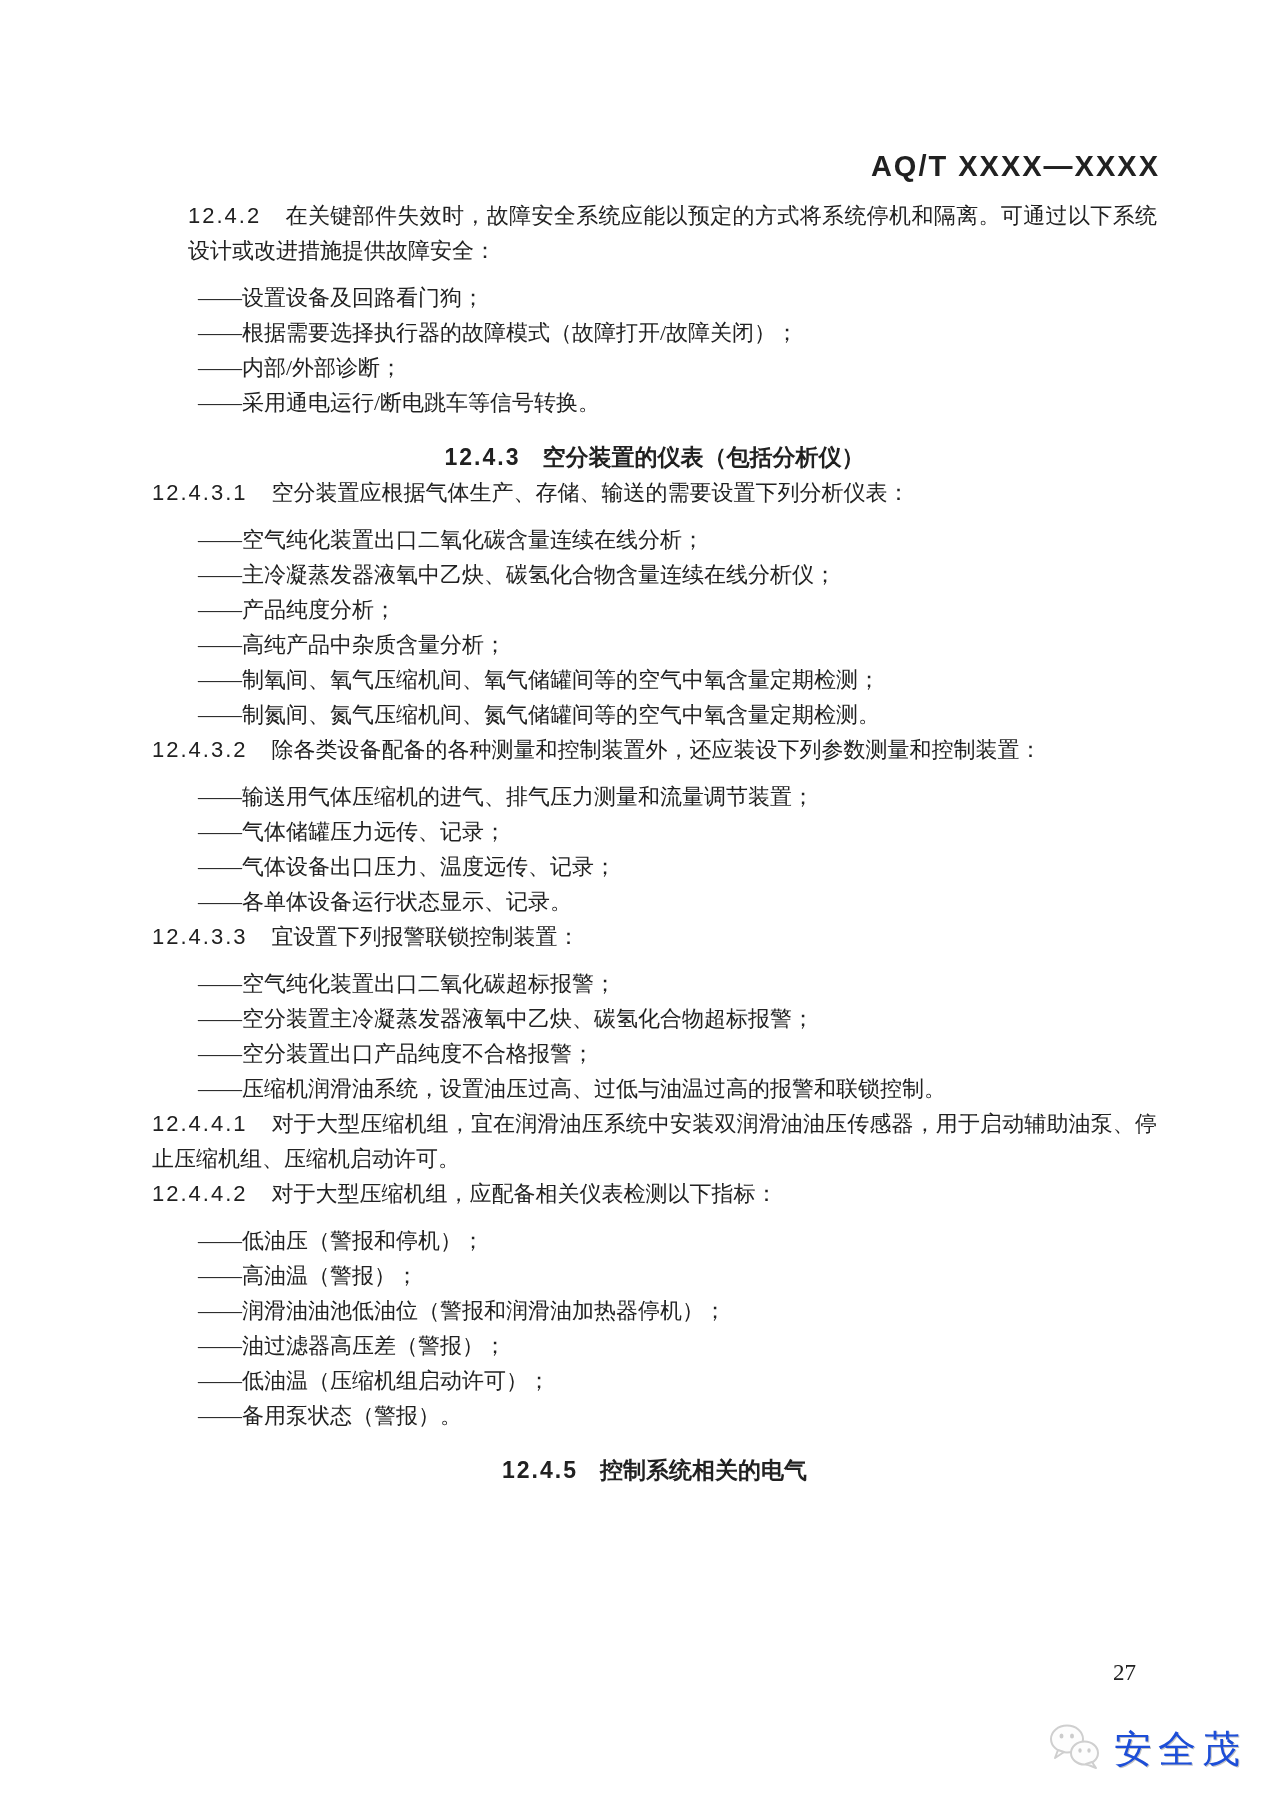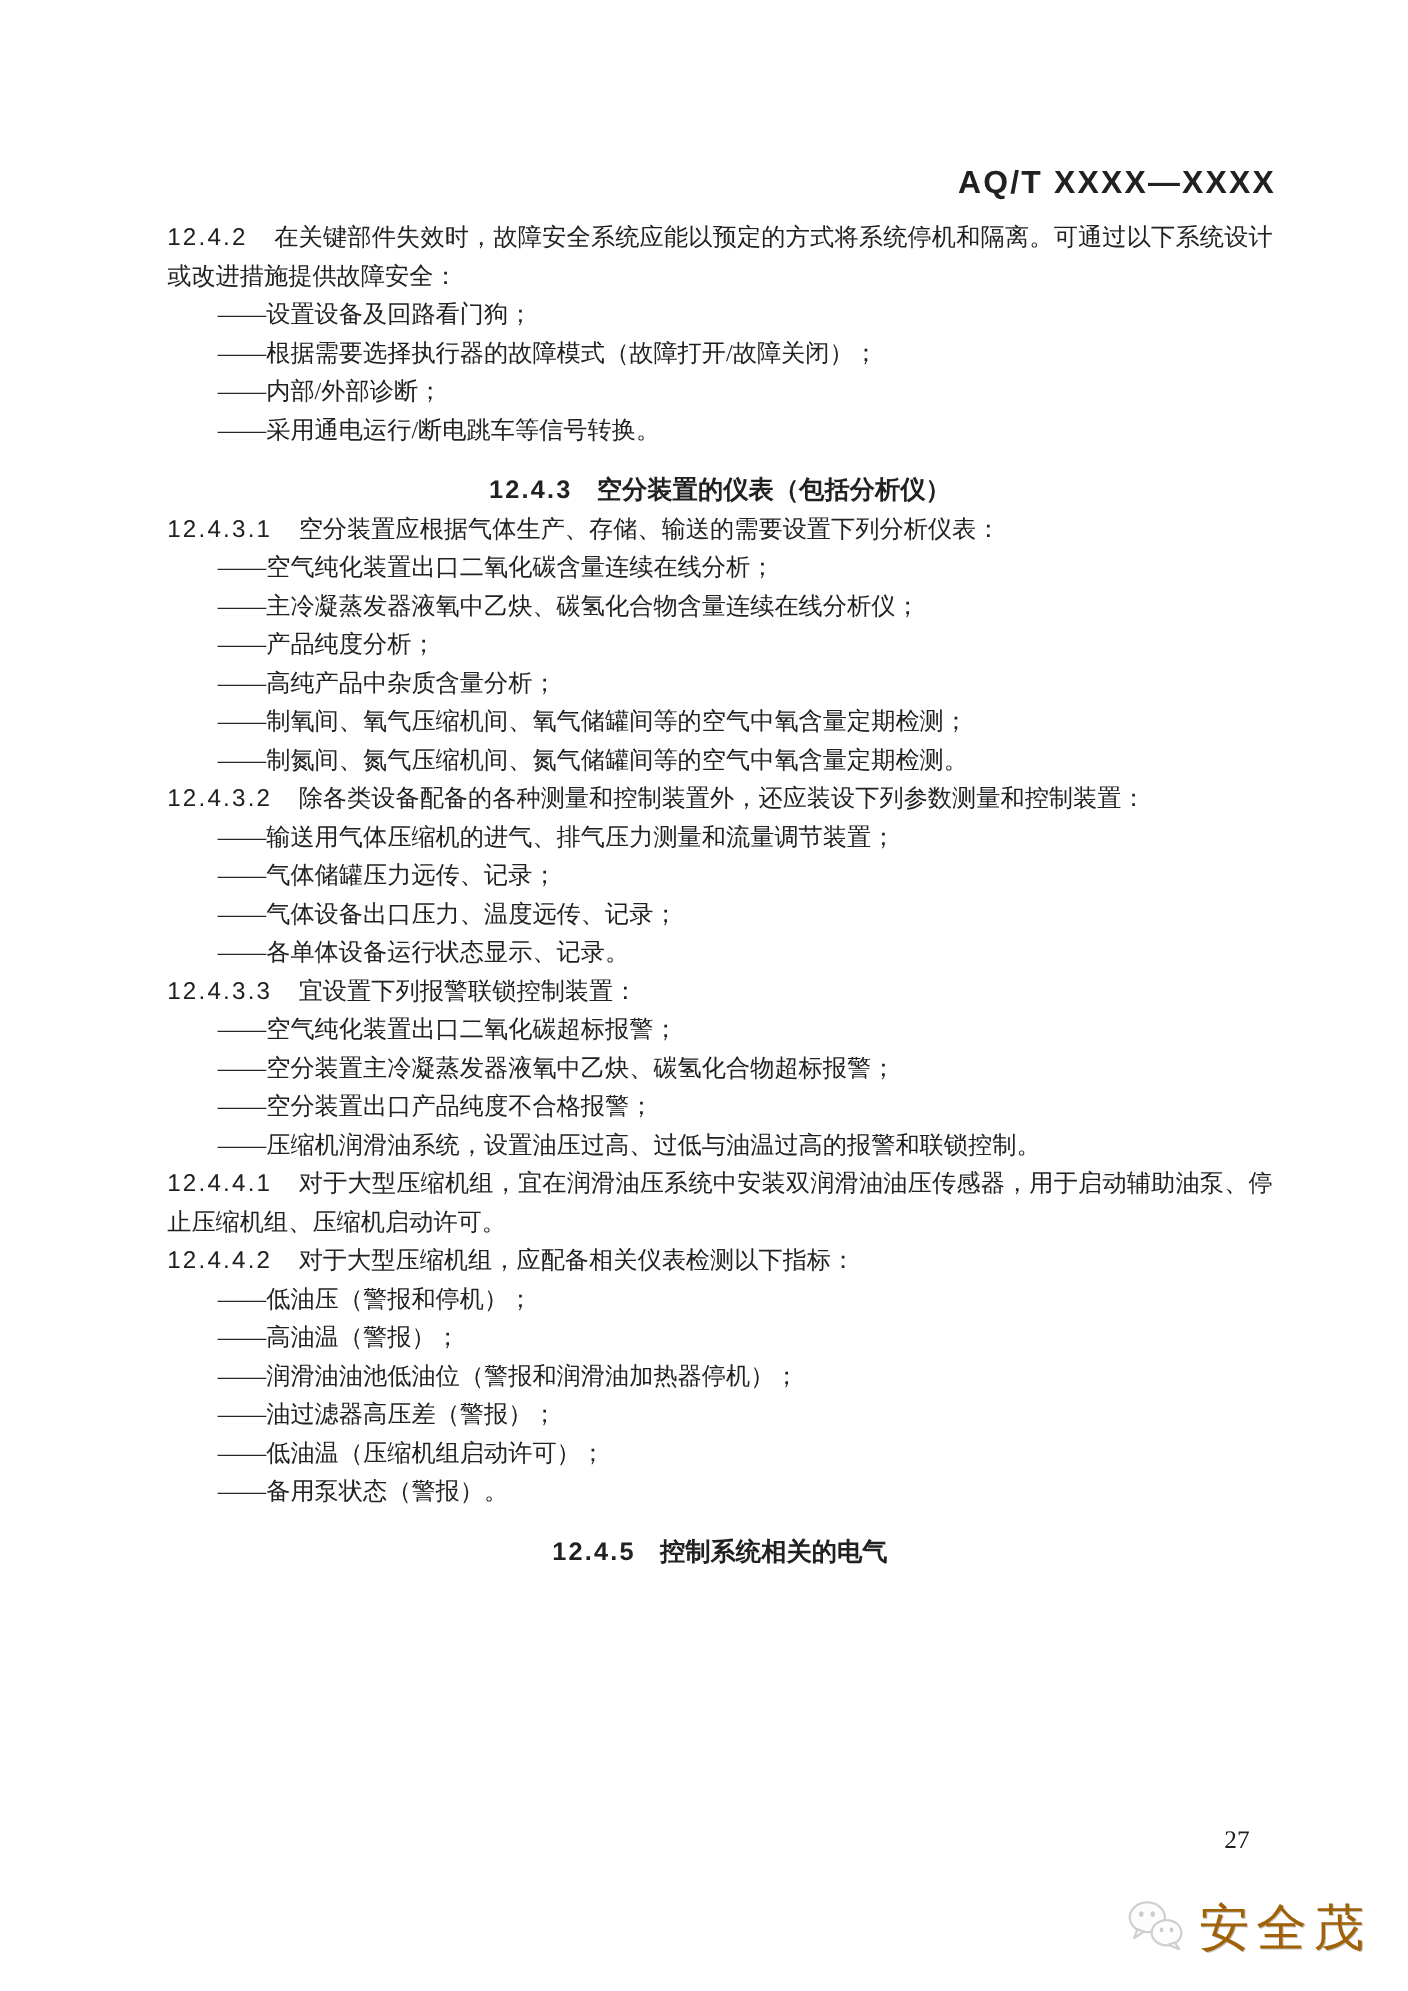--- a/index.html
+++ b/index.html
@@ -27,63 +27,63 @@
   .doc-body {
     position: absolute;
     left: 152px;
     right: 123px;
     top: 198px;
     font-size: 22px;
     line-height: 35px;
     text-align: justify;
   }
   .clause { }
-  .clause:first-child { margin-top: 0; }
+  .clause:first-child { margin-top: 0; margin-left: 36px; }
   .clause .num {
     font-family: "Liberation Sans", "DejaVu Sans", sans-serif;
     letter-spacing: 2px;
     margin-right: 24px;
     white-space: nowrap;
   }
   .heading {
     margin-top: 20px;
     font-family: "Liberation Sans", "DejaVu Sans", sans-serif;
     font-weight: bold;
     font-size: 23px;
     text-align: center;
   }
   .heading .num {
     font-family: "Liberation Sans", "DejaVu Sans", sans-serif;
     letter-spacing: 2px;
     margin-right: 22px;
     white-space: nowrap;
   }
-  .dash-list { margin-top: 0; padding-left: 46px; text-align: left; }
+  .dash-list { margin-top: 12px; padding-left: 46px; text-align: left; }
   .dash-item { line-height: 35px; }
   
   .page-number {
     position: absolute;
     top: 1660px;
     right: 144px;
     font-size: 23px;
     font-family: "Liberation Serif", "DejaVu Serif", serif;
   }
   
   .watermark {
     position: absolute;
     top: 1722px;
     right: 34px;
     display: flex;
     align-items: center;
     gap: 10px;
   }
   .watermark .brand {
-    font-size: 46px;
+    font-size: 38px;
     letter-spacing: 6px;
-    color: #a16207;
+    color: #1d4ed8;
     text-shadow: 1px 1px 0 #c2c2c2, -1px -1px 0 #ffffff;
     font-family: "Liberation Serif", "DejaVu Serif", serif;
     white-space: nowrap;
   }
 </style>
 </head>
 <body>
 
 <div class="page">
 

